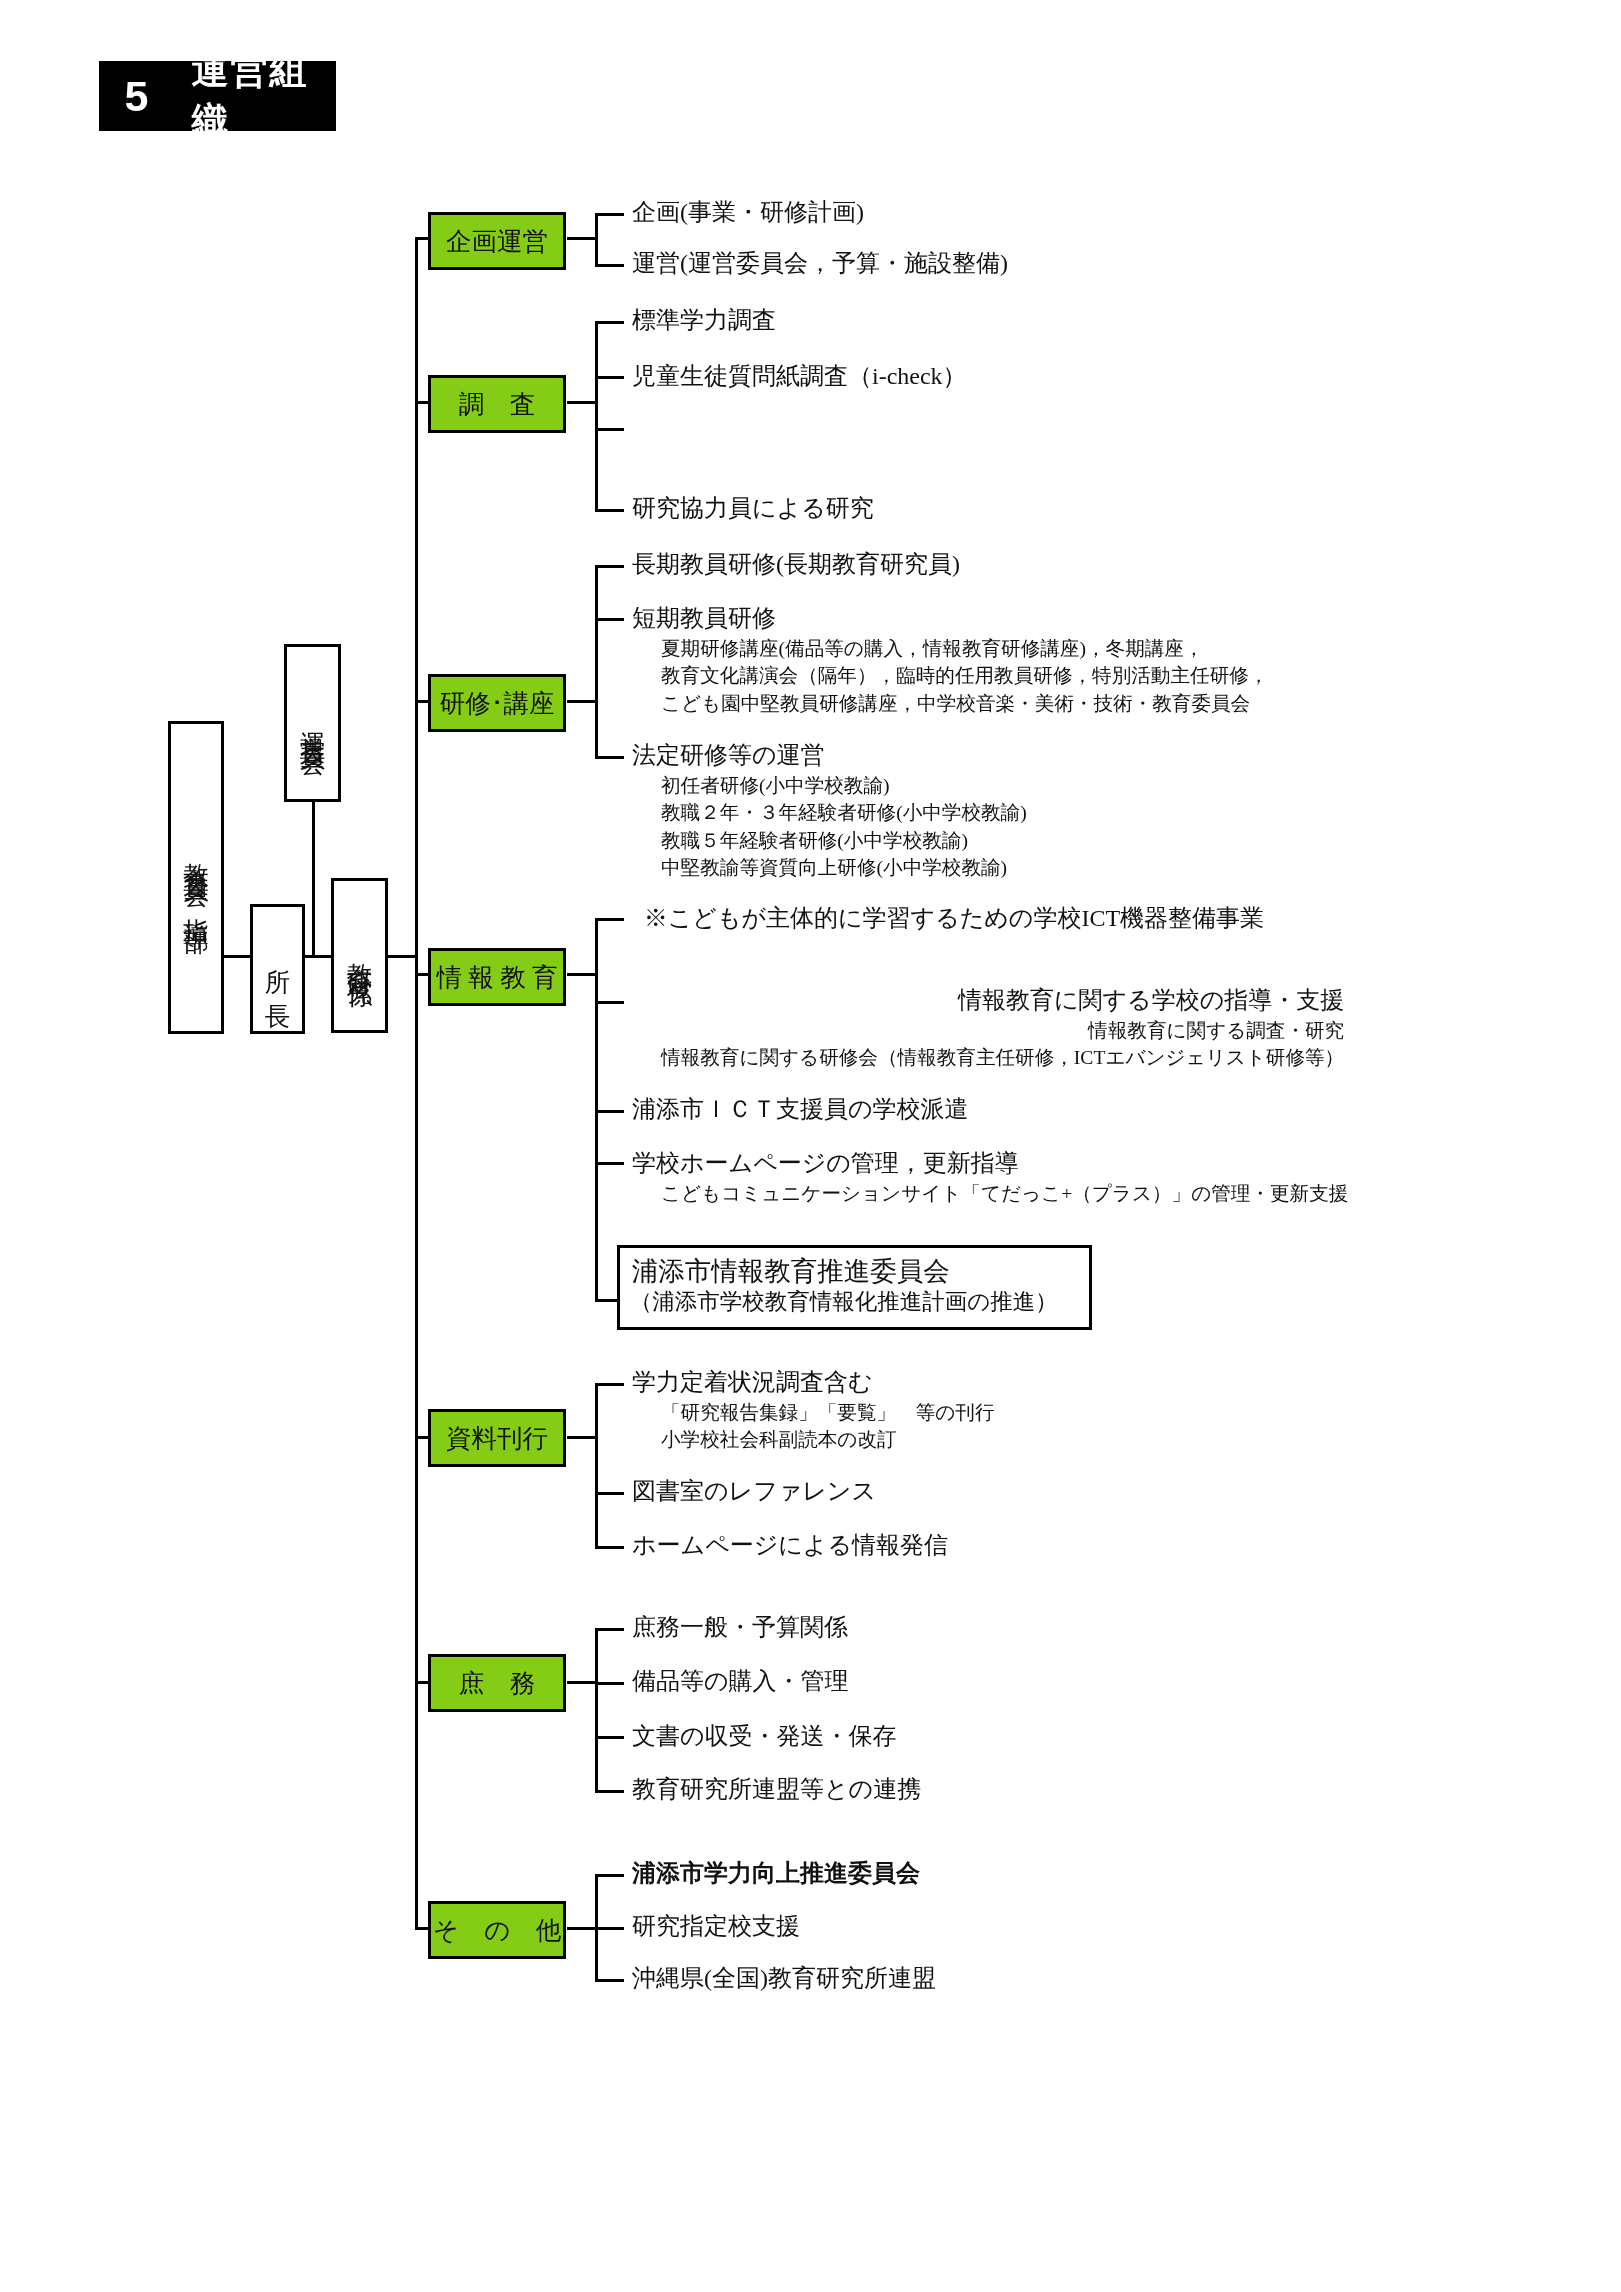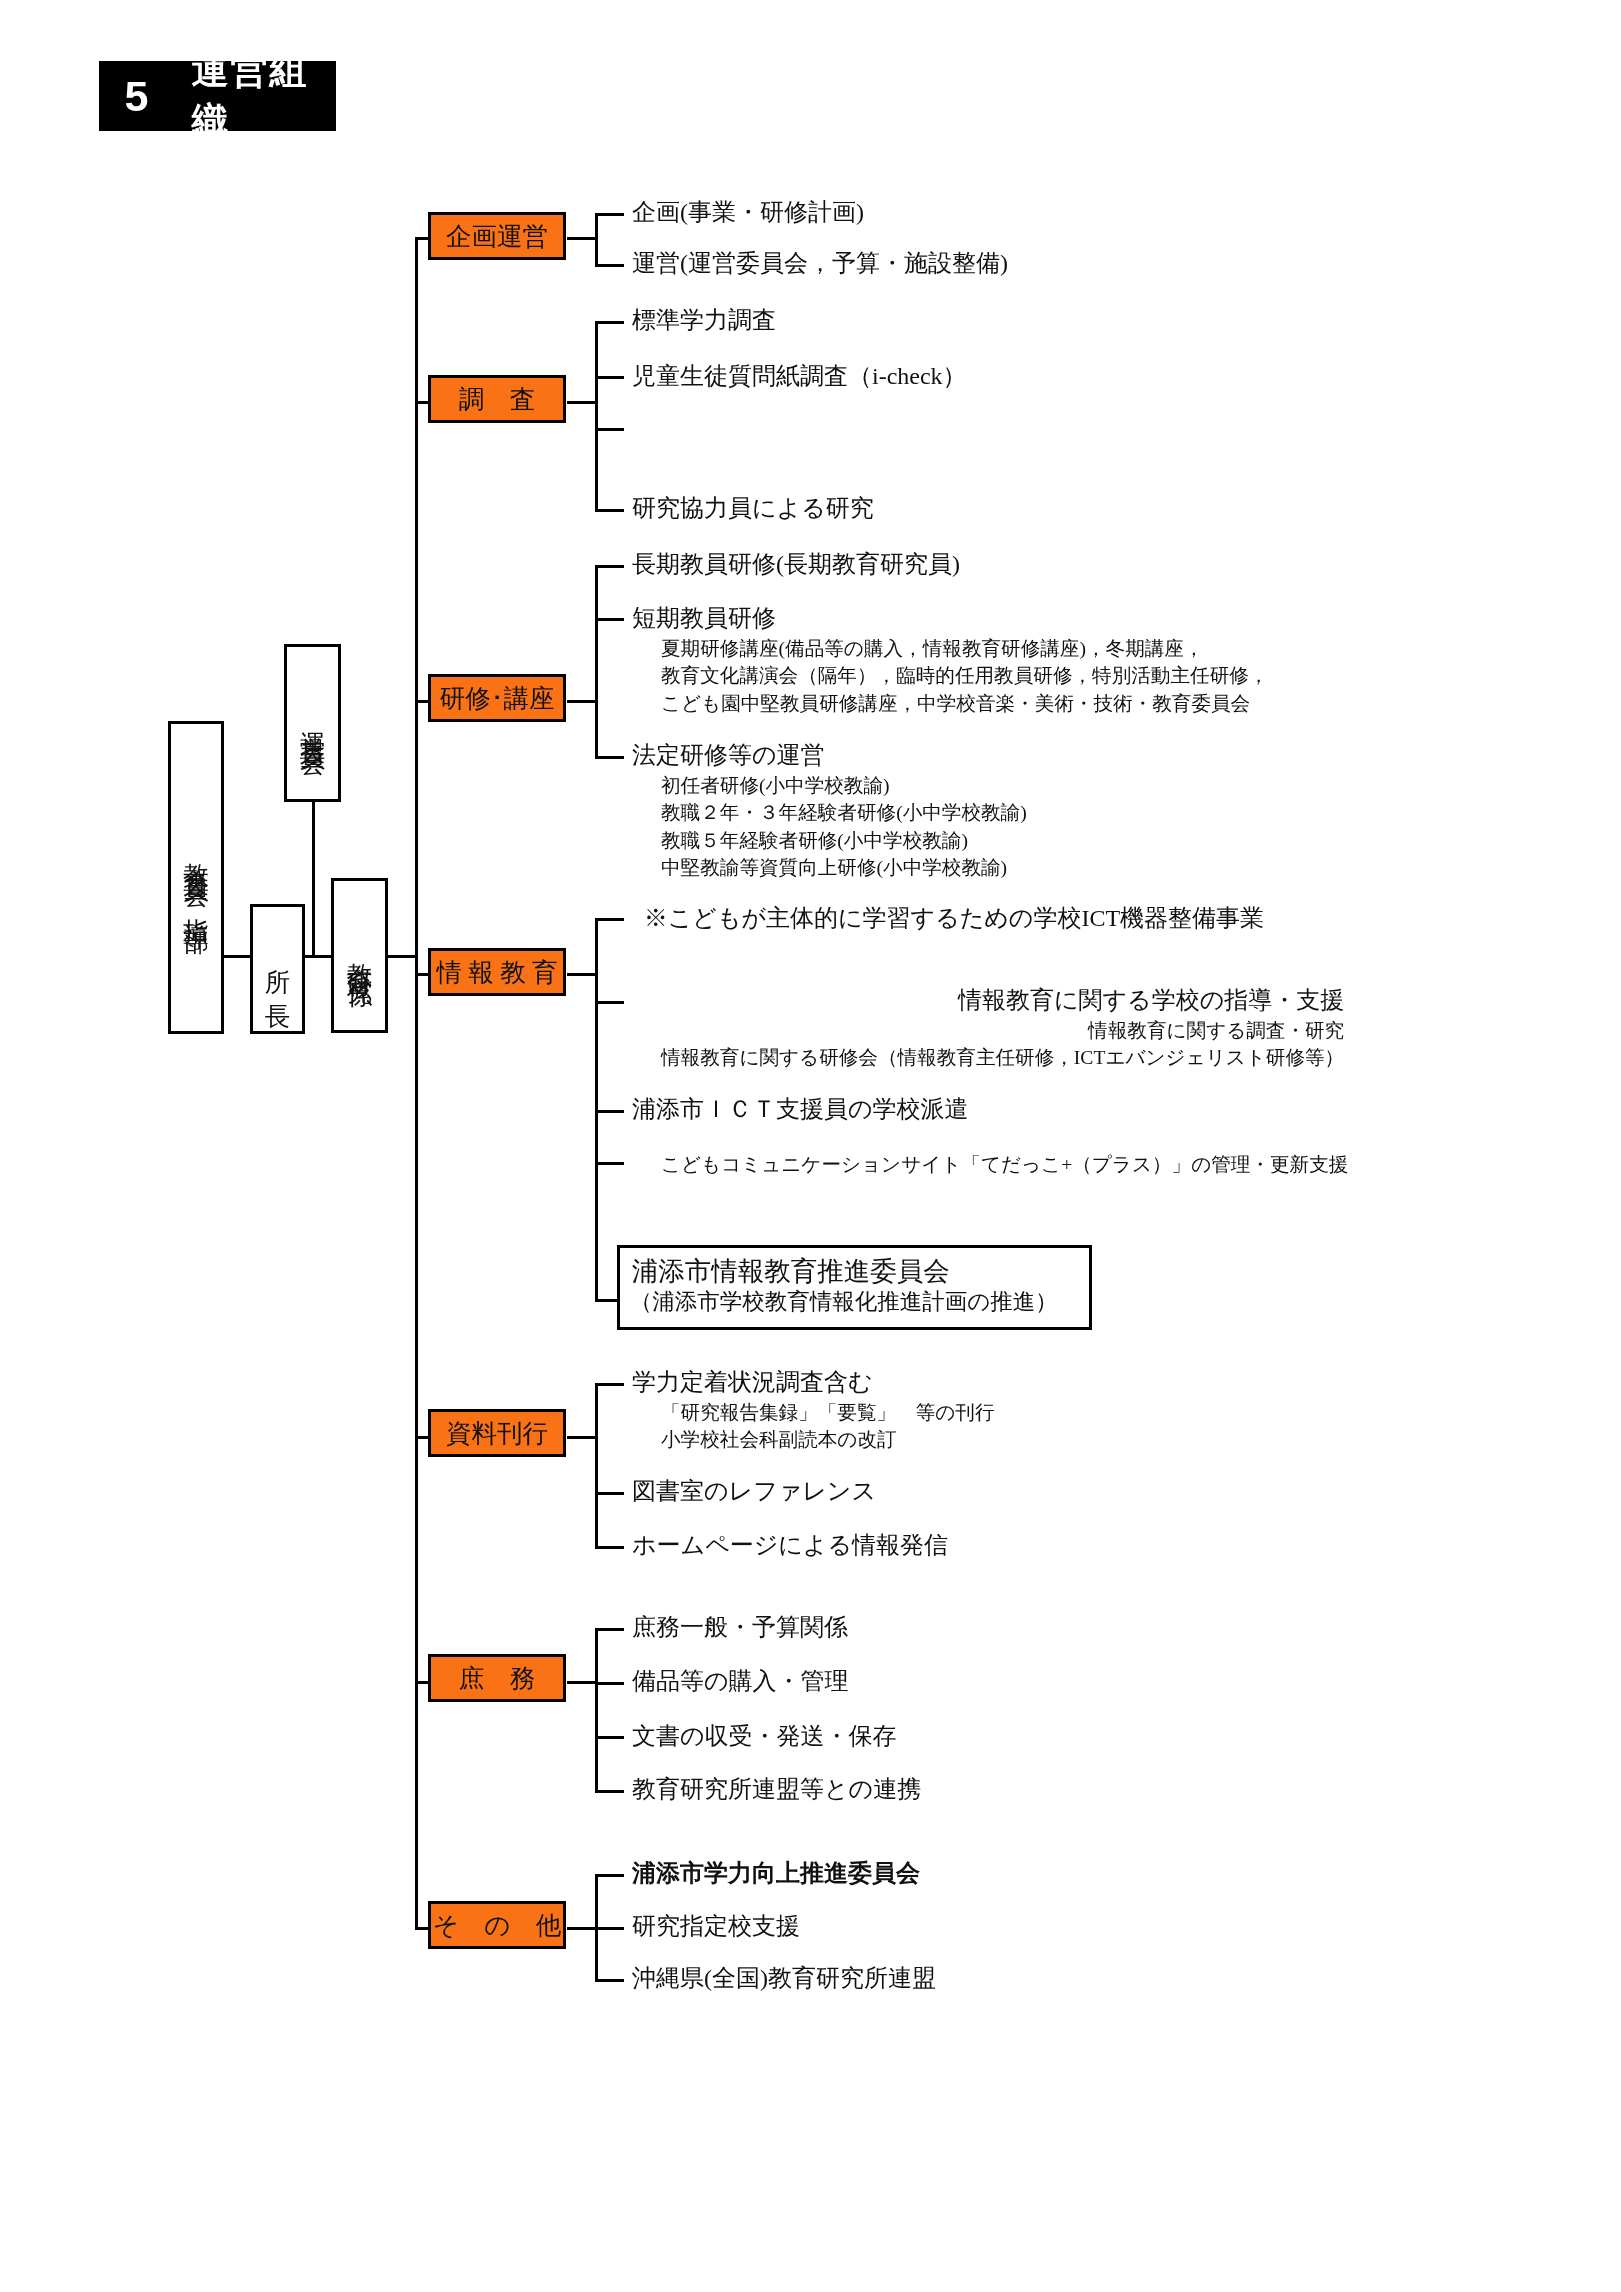--- a/index.html
+++ b/index.html
@@ -26,22 +26,22 @@
   
   .vbox{
     position:absolute;border:3.9px solid #000;background:#fff;
     box-sizing:border-box;
     display:flex;align-items:center;justify-content:center;
     writing-mode:vertical-rl;text-orientation:upright;
     font-size:25.5px;letter-spacing:4.9px;white-space:nowrap;
   }
   
   .sec-box{
-    position:absolute;left:428px;width:138px;height:48px;
-    border:3.9px solid #000;background:#f97316;box-sizing:border-box;
+    position:absolute;left:428px;width:138px;height:58px;
+    border:3.9px solid #000;background:#84cc16;box-sizing:border-box;
     display:flex;align-items:center;justify-content:center;
     font-size:25.5px;white-space:nowrap;
   }
   
   .item{position:absolute;left:632px;white-space:nowrap;}
   .item .main{font-size:24px;line-height:29px;}
   .item .sub{font-size:19.6px;line-height:27.4px;margin-top:2px;padding-left:29px;}
   
   .committee-box{
     position:absolute;left:617px;top:1245px;width:475px;height:85px;
@@ -175,20 +175,21 @@
   </div>
   <div class="item" style="top:986px;text-align:right;">
     <div class="main">情報教育に関する学校の指導・支援</div>
     <div class="sub">情報教育に関する調査・研究</div>
     <div class="sub" style="margin-top:0;">情報教育に関する研修会（情報教育主任研修，ICTエバンジェリスト研修等）</div>
   </div>
   <div class="item" style="top:1095px;">
     <div class="main">浦添市ＩＣＴ支援員の学校派遣</div>
   </div>
   <div class="item" style="top:1149px;">
+    <div class="main">学校ホームページの管理，更新指導</div>
     <div class="sub">こどもコミュニケーションサイト「てだっこ+（プラス）」の管理・更新支援</div>
   </div>
 
   <div class="committee-box">
     <div class="l1">浦添市情報教育推進委員会</div>
     <div class="l2">（浦添市学校教育情報化推進計画の推進）</div>
   </div>
 
   <div class="item" style="top:1368px;">
     <div class="main">学力定着状況調査含む</div>

